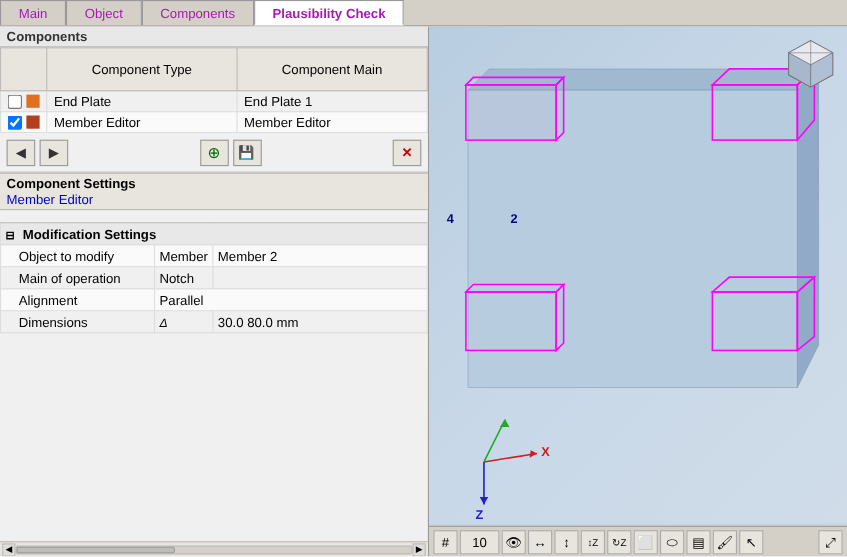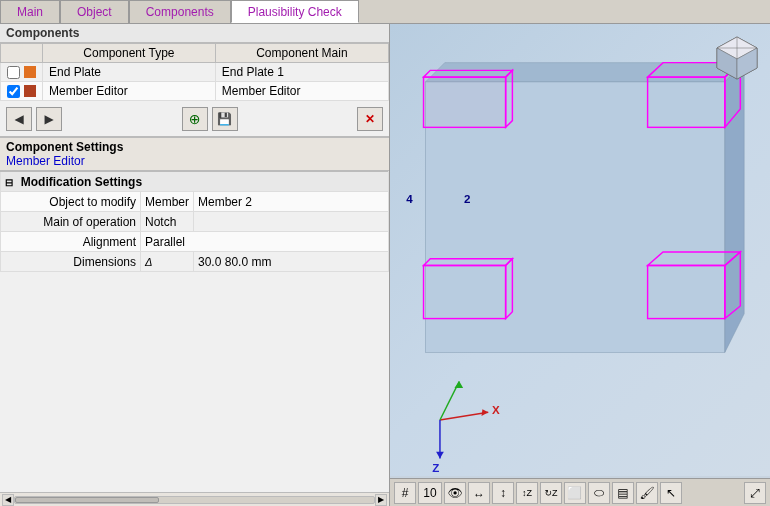--- a/index.html
+++ b/index.html
@@ -1,57 +1,57 @@
 <!DOCTYPE html>
 <html><head>
   <meta charset="utf-8">
   <style>
     * { box-sizing: border-box; margin: 0; padding: 0; font-family: Arial, sans-serif; font-size: 12px; }
     body { width: 770px; height: 506px; overflow: hidden; background: #f0f0f0; display: flex; flex-direction: column; }
 
     
     .top-tabs { display: flex; background: #d4d0c8; border-bottom: 1px solid #999; height: 24px; }
     .tab { padding: 3px 16px; cursor: pointer; border: 1px solid #999; border-bottom: none; background: #d4d0c8; color: #a21caf; display: flex; align-items: center; }
-    .tab.active { background: #fff; border-bottom: 1px solid #fff; z-index: 1; }
+    .tab.active { background: #fff; border-bottom: 1px solid #fff; z-index: 1; font-weight: bold; }
 
     
     .main-layout { display: flex; flex: 1; overflow: hidden; }
 
     
     .left-panel { width: 390px; min-width: 390px; background: #f0f0f0; display: flex; flex-direction: column; border-right: 1px solid #999; overflow: hidden; }
 
     
     .section-header { background: #e8e8e8; border-bottom: 1px solid #bbb; padding: 2px 6px; font-weight: bold; color: #333; }
 
     .components-table { width: 100%; border-collapse: collapse; }
-    .components-table th { background: #e8e4de; border: 1px solid #bbb; padding: 2px 6px; text-align: center; font-weight: normal; }
+    .components-table th { background: #e8e4de; border: 1px solid #bbb; padding: 12px 6px; text-align: center; font-weight: normal; }
     .components-table td { border: 1px solid #ddd; padding: 2px 6px; }
     .components-table tr:nth-child(even) { background: #fafafa; }
 
     .checkbox-cell { display: flex; align-items: center; gap: 4px; }
     .color-square { width: 12px; height: 12px; display: inline-block; flex-shrink: 0; }
 
     
     .toolbar { display: flex; align-items: center; padding: 4px 6px; gap: 4px; background: #f0f0f0; border-bottom: 1px solid #bbb; height: 36px; }
     .toolbar-btn { width: 26px; height: 24px; background: #e8e4de; border: 1px solid #999; cursor: pointer; display: flex; align-items: center; justify-content: center; color: #333; }
     .toolbar-btn.red { color: #cc0000; font-size: 16px; font-weight: bold; }
     .toolbar-spacer { flex: 1; }
 
     
     .settings-header { display: flex; justify-content: space-between; padding: 2px 6px; background: #e8e4de; border-bottom: 1px solid #bbb; border-top: 1px solid #bbb; flex-direction: column; }
     .settings-title { font-weight: bold; }
     .settings-subtitle { color: #0000cc; }
 
     
-    .props-table { width: 100%; border-collapse: collapse; }
+    .props-table { width: 100%; border-collapse: collapse; margin-top: 11px; }
     .props-table td { border: 1px solid #ddd; padding: 1px 4px; vertical-align: middle; height: 20px; }
     .props-table tr:nth-child(even) { background: #fafafa; }
     .section-row { background: #e8e8e8 !important; font-weight: bold; }
     .section-row td { border-top: 1px solid #bbb; }
-    .indent { padding-left: 16px !important; text-align: right; }
+    .indent { padding-left: 16px !important; }
 
     
     select { font-size: 11px; border: 1px solid #999; background: #fff; padding: 1px; height: 18px; }
 
     
     .scroll-area { overflow-y: auto; flex: 1; }
 
     
     .right-panel { flex: 1; background: #c8d4e0; position: relative; overflow: hidden; }
     .viewport { width: 100%; height: 100%; position: relative; }
@@ -305,21 +305,21 @@
             <line x1="5" y1="16" x2="45" y2="16" stroke="#666" stroke-width="0.5"></line>
           </svg>
         </div>
 
       </div>
 
       <div class="bottom-toolbar">
         <button class="bottom-btn" title="Grid">
           <span>#</span>
         </button>
-        <button class="bottom-btn" style="width:24px; font-size:10px;">
+        <button class="bottom-btn" style="width:36px; font-size:10px;">
           <span>10</span>
         </button>
         <button class="bottom-btn" title="View">
           <span>👁</span>
         </button>
         <button class="bottom-btn" title="Move H">
           <span>↔</span>
         </button>
         <button class="bottom-btn" title="Move V">
           <span>↕</span>

